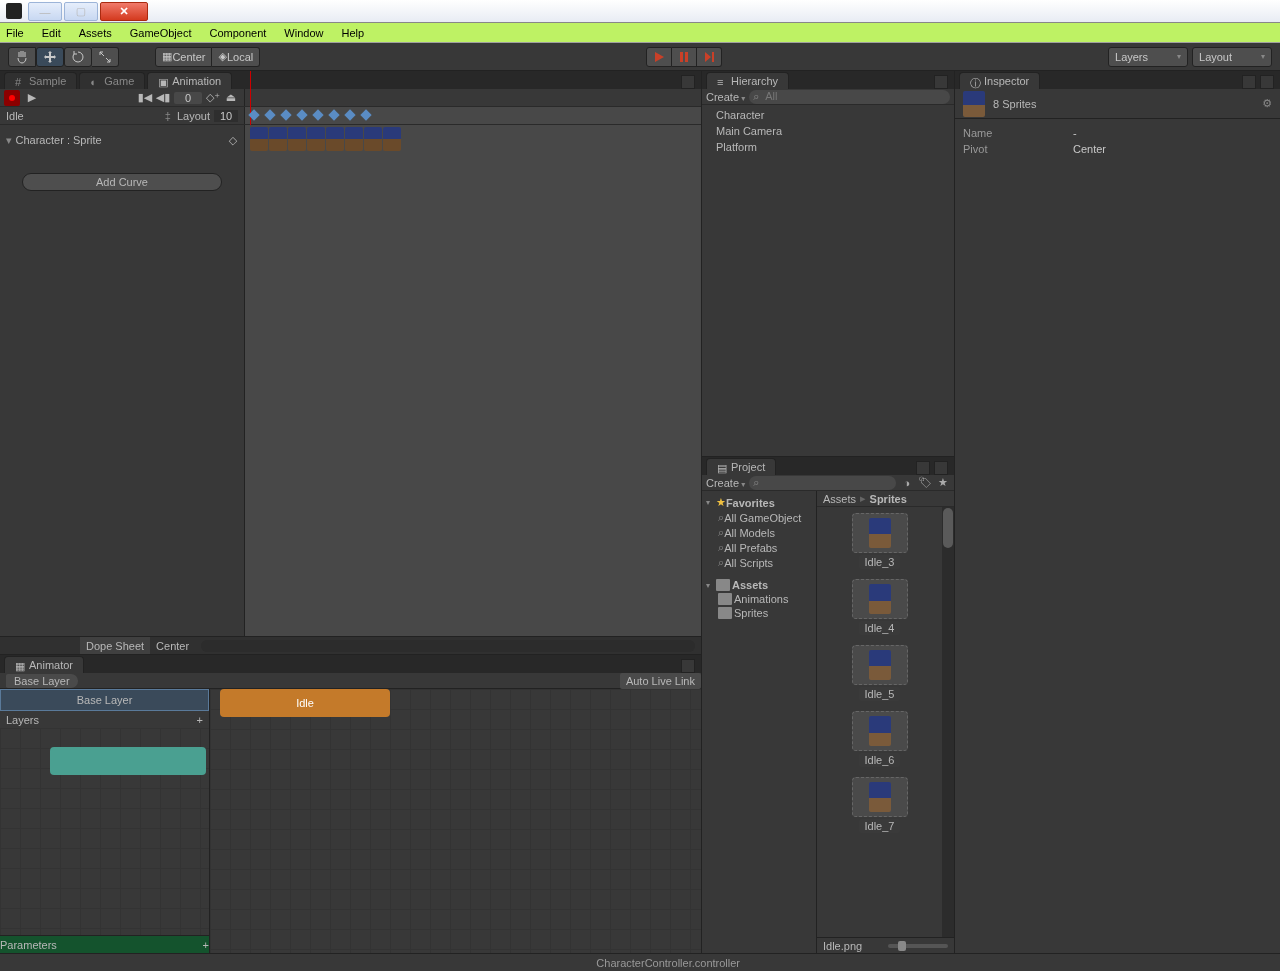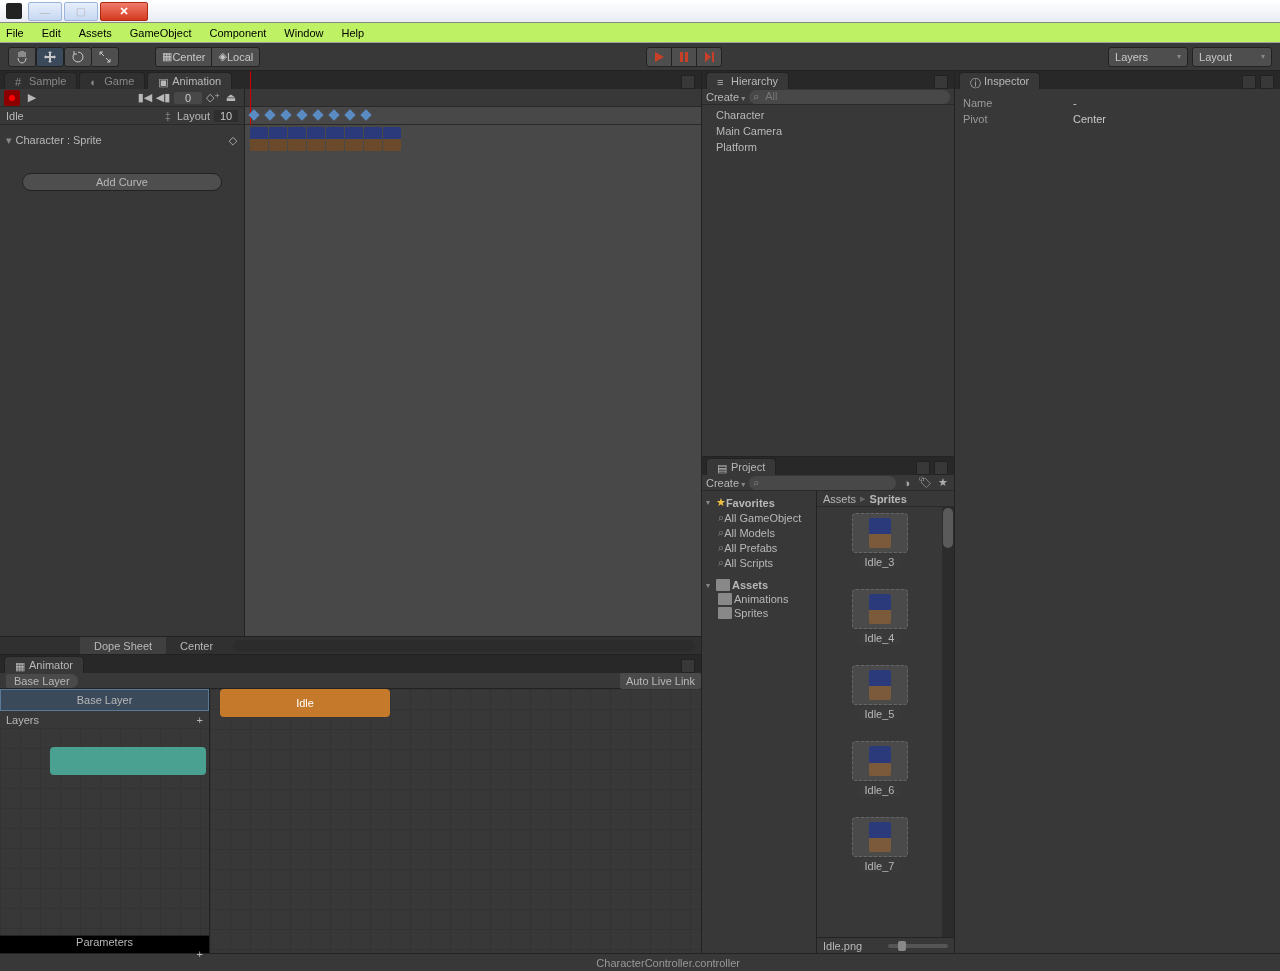--- a/index.html
+++ b/index.html
@@ -77,35 +77,35 @@
 .prop-row { display:flex; align-items:center; height:18px; background:#383838; }
 .prop-row .fold { margin-right:4px; color:#888; }
 .prop-row .propname { flex:1; }
 .prop-row .diamond { width:10px; text-align:center; }
 .addcurve { width:200px; margin:24px auto 0; height:18px; background:#4e4e4e; border:1px solid #222; border-radius:10px; text-align:center; line-height:16px; cursor:pointer; }
 .anim-tl-body { flex:1; background:#484848; position:relative; overflow:hidden; }
 .sprites-row { position:absolute; top:2px; left:5px; display:flex; gap:1px; }
 .spr { width:18px; height:24px; background:linear-gradient(#2a3a7a 0%,#2a3a7a 50%,#6a4a2a 50%,#6a4a2a 100%); border-radius:2px; }
 
 .anim-bottom-tabs { height:18px; background:#303030; display:flex; align-items:center; border-top:1px solid #222; }
-.anim-bottom-tabs .bt { padding:0 14px; height:17px; display:flex; align-items:center; cursor:pointer; }
+.anim-bottom-tabs .bt { padding:0 6px; height:17px; display:flex; align-items:center; cursor:pointer; }
 .anim-bottom-tabs .bt.active { background:#404040; }
 .hscroll { flex:1; height:12px; background:#2c2c2c; margin:3px 6px; border-radius:6px; }
 
 
 .animator { flex:1; background:#383838; display:flex; flex-direction:column; }
 .animator .breadcrumb { height:16px; background:#383838; display:flex; align-items:center; padding-left:6px; border-bottom:1px solid #222; }
 .animator .breadcrumb .bc { background:#4a4a4a; padding:1px 8px; border-radius:2px 8px 8px 2px; }
 .animator .breadcrumb .autolink { margin-left:auto; padding-right:8px; background:#4a4a4a; padding:2px 6px; border-radius:2px; }
 .animator-body { flex:1; display:flex; }
 .animator-side { width:210px; background:#383838; border-right:1px solid #222; display:flex; flex-direction:column; }
 .layer-item { height:22px; background:#3a4a5a; border:1px solid #5a7a9a; display:flex; align-items:center; justify-content:center; margin-bottom:1px; cursor:pointer; }
 .layers-hdr { height:16px; display:flex; align-items:center; padding:0 6px; background:#383838; }
 .layers-hdr .plus { margin-left:auto; cursor:pointer; }
-.params-hdr { margin-top:auto; height:18px; display:flex; align-items:center; padding:0 6px; background:#000000; border-top:1px solid #222;flex-direction:column; }
+.params-hdr { margin-top:auto; height:18px; display:flex; align-items:center; padding:0 0; background:#14532d; border-top:1px solid #222; }
 .animator-graph { flex:1; background:#383838; background-image:
   linear-gradient(#333 1px, transparent 1px),
   linear-gradient(90deg, #333 1px, transparent 1px);
   background-size:20px 20px; position:relative; }
 .state-node { position:absolute; width:170px; height:28px; border-radius:4px; display:flex; align-items:center; justify-content:center; color:#fff; cursor:pointer; }
 .state-idle { background:#c47a2a; left:10px; top:0; }
 .state-any { background:#4aa091; left:-160px; top:58px; width:156px; }
 
 
 .hierarchy-body { flex:1; background:#383838; padding:2px 0; }
@@ -119,21 +119,21 @@
 .project-body { flex:1; display:flex; background:#383838; }
 .proj-tree { width:115px; border-right:1px solid #222; padding:4px 2px; }
 .proj-tree .tnode { display:flex; align-items:center; padding:1px 2px; cursor:pointer; }
 .proj-tree .tnode .fold { width:10px; font-size:8px; color:#888; }
 .proj-tree .tnode .ic { width:14px; height:12px; margin-right:2px; }
 .star { color:#f0c040; }
 .folder-ic { background:#888; border-radius:1px; }
 .search-ic { color:#888; }
 .proj-grid-wrap { flex:1; display:flex; flex-direction:column; }
 .proj-breadcrumb { height:16px; background:#383838; border-bottom:1px solid #2a2a2a; display:flex; align-items:center; padding-left:6px; gap:4px; }
-.proj-grid { flex:1; overflow:auto; padding:6px; display:flex; flex-direction:column; gap:20px; align-items:center; }
+.proj-grid { flex:1; overflow:auto; padding:6px; display:flex; flex-direction:column; gap:10px; align-items:center; }
 .asset-item { width:70px; display:flex; flex-direction:column; align-items:center; gap:2px; cursor:pointer; }
 .asset-thumb { width:56px; height:40px; background:#4a4a4a; border:1px dashed #666; border-radius:4px; display:flex; align-items:center; justify-content:center; }
 .asset-thumb .char { width:22px; height:30px; background:linear-gradient(#2a3a7a 0%,#2a3a7a 55%,#7a5a3a 55%); border-radius:2px; }
 .asset-label { background:#3a3a3a; padding:1px 6px; border-radius:2px; }
 .proj-status { height:16px; background:#383838; border-top:1px solid #222; display:flex; align-items:center; padding:0 6px; gap:4px; }
 .size-slider { width:60px; height:4px; background:#555; border-radius:2px; position:relative; }
 .size-slider::before { content:""; width:8px; height:10px; background:#888; position:absolute; left:10px; top:-3px; border-radius:2px; }
 .proj-toolbar { height:16px; background:#383838; display:flex; align-items:center; padding:0 4px; gap:4px; border-bottom:1px solid #2a2a2a; }
 .proj-toolbar .mini { width:14px; height:14px; display:flex; align-items:center; justify-content:center; color:#aaa; cursor:pointer; }
 
@@ -498,20 +498,25 @@
     <div class="tabrow">
       <div class="tab">
           <span class="ticon">ⓘ</span>
           <span>Inspector</span>
         </div>
       <div class="ext">
         <div class="sqbtn"></div>
         <div class="sqbtn"></div>
       </div>
     </div>
+    <div class="insp-header">
+      <div class="thumb"></div>
+      <span>8 Sprites</span>
+      <span class="gear">⚙</span>
+    </div>
     <div class="insp-body">
       <div class="insp-row">
           <span class="lbl">Name</span>
           <span class="val">-</span>
         </div>
       <div class="insp-row">
           <span class="lbl">Pivot</span>
           <span class="val">Center</span>
         </div>
     </div>

